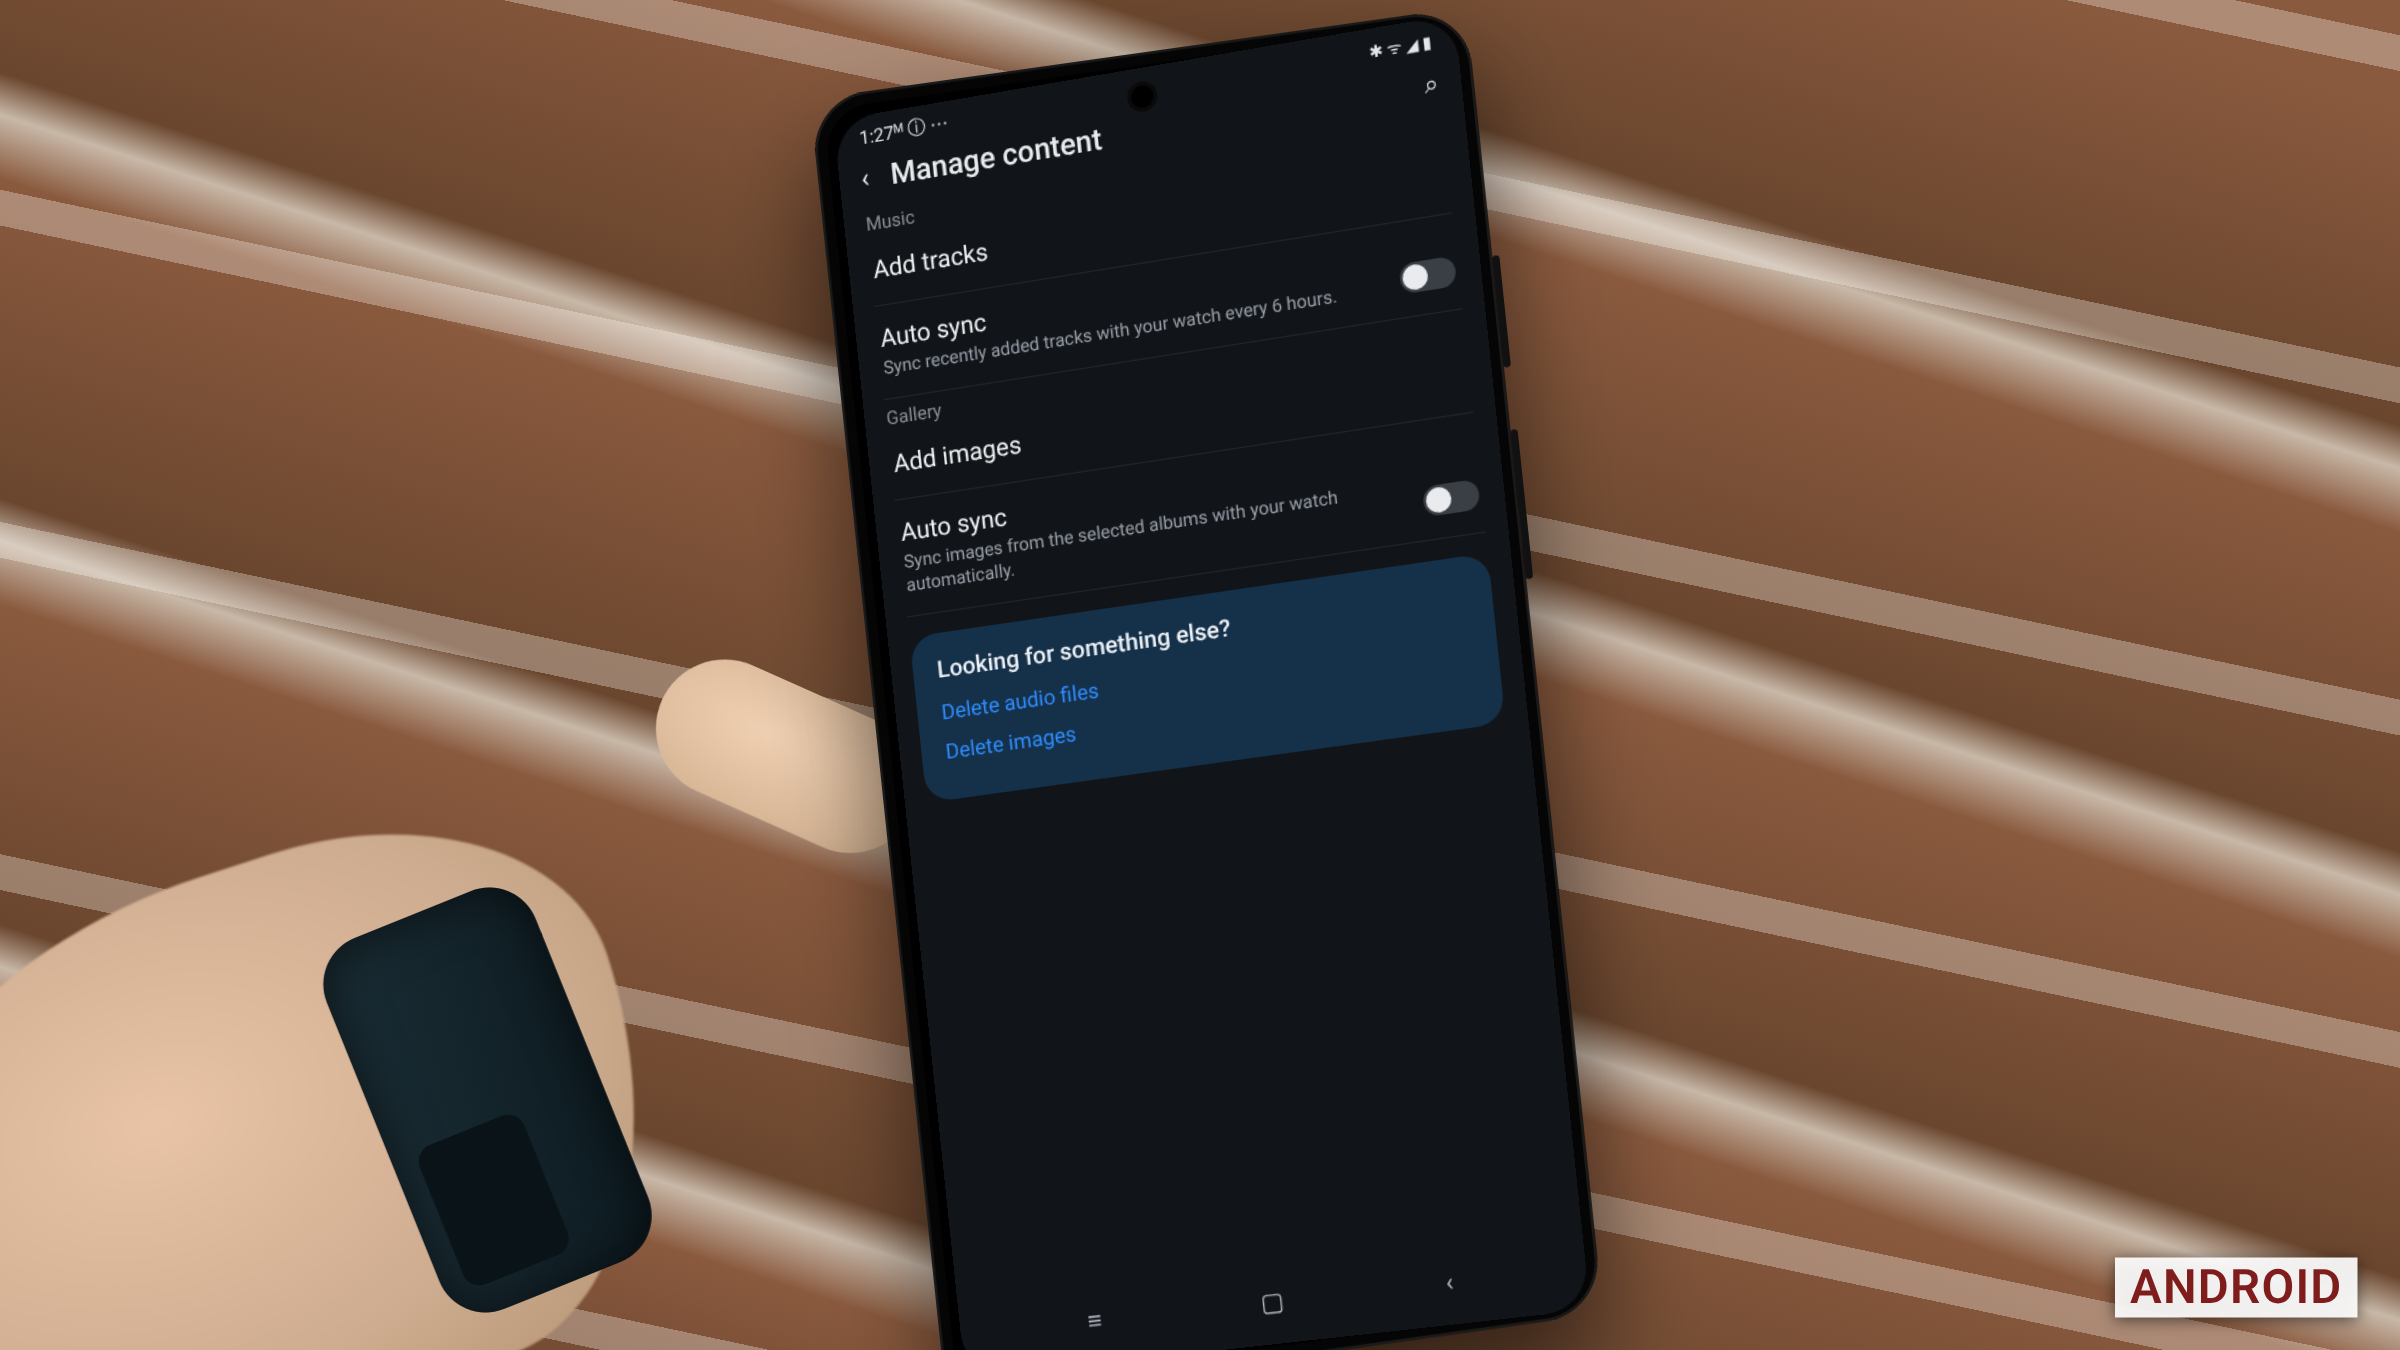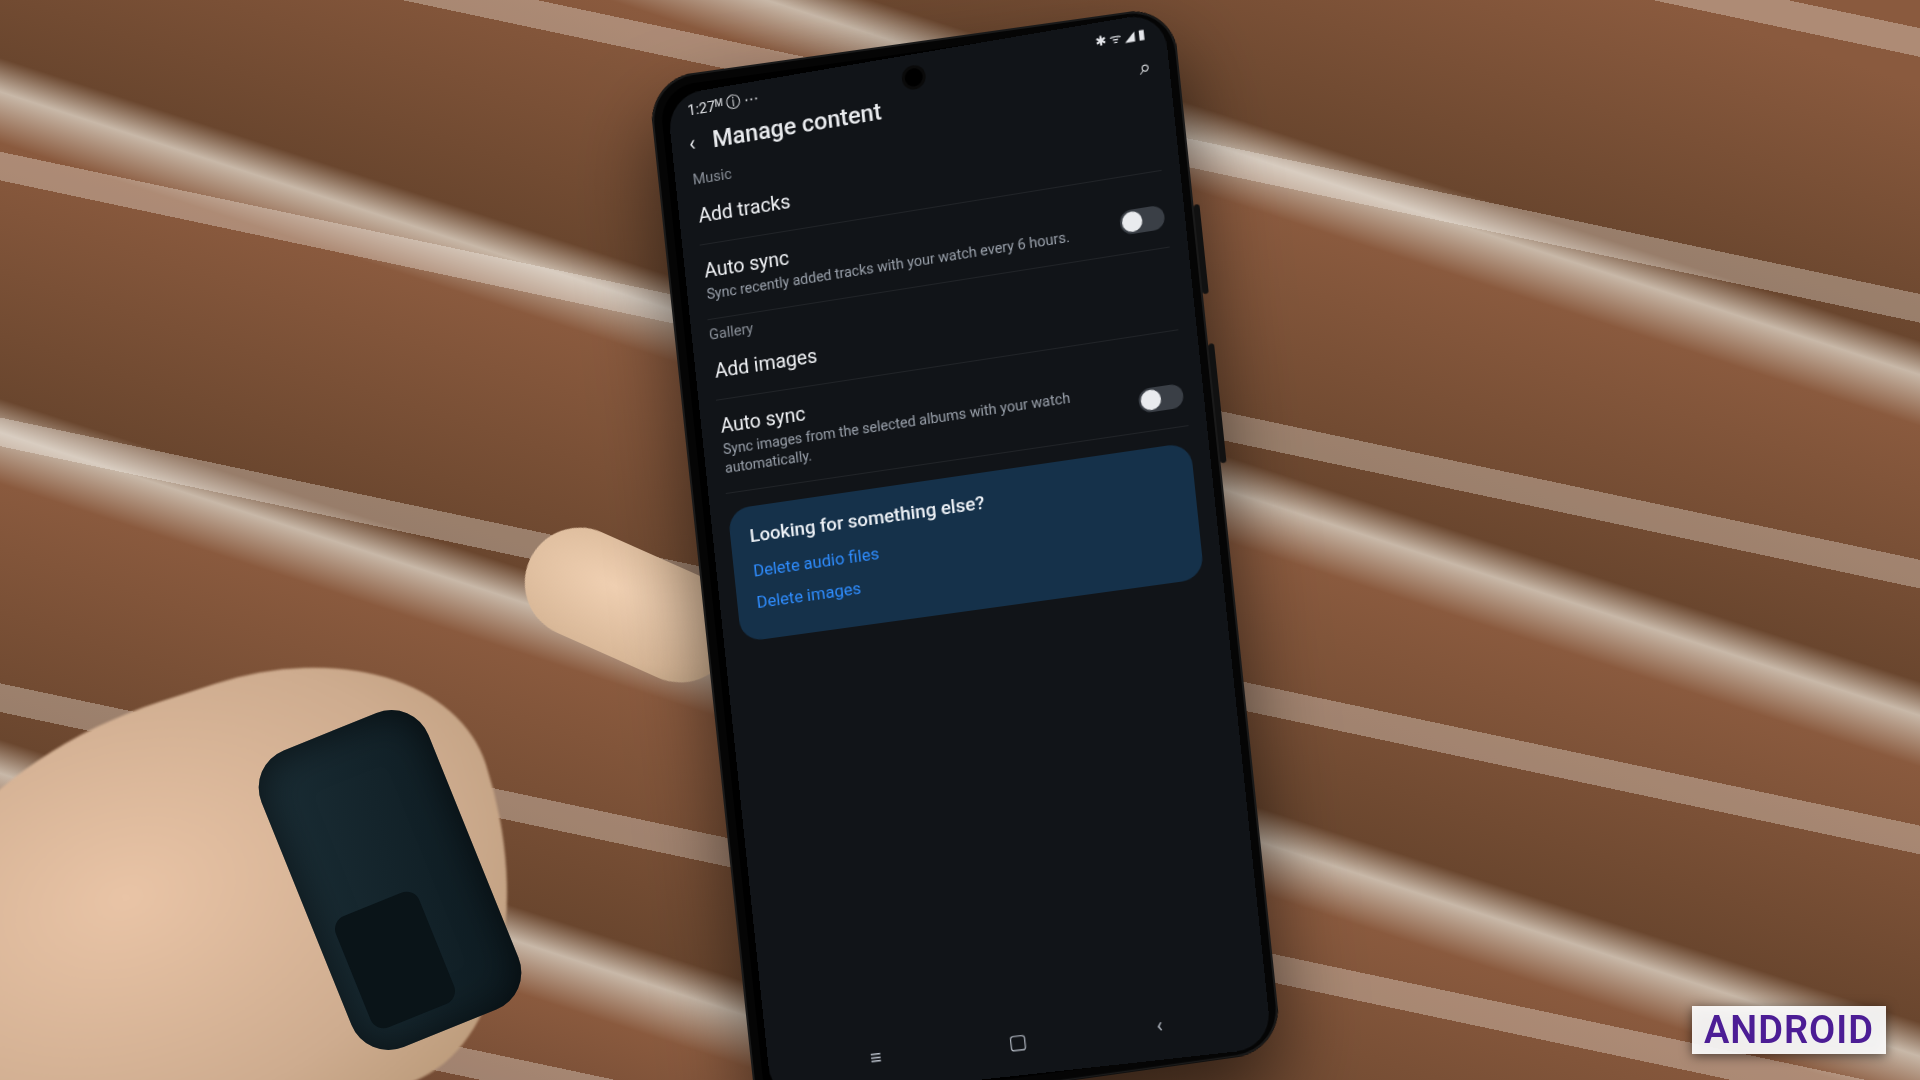--- a/index.html
+++ b/index.html
@@ -39,21 +39,21 @@
 .toggle::after{content:"";position:absolute;top:2px;left:2px;width:20px;height:20px;background:#e9ebee;border-radius:50%}
 
 .card{background:#15314a;border-radius:22px;padding:18px 20px 22px;margin-top:16px}
 .card h3{margin:0 0 8px;font-size:19px;font-weight:500;color:#eef2f7}
 .card a{display:block;color:#2f8dff;font-size:17px;text-decoration:none;padding:6px 0}
 
 .navbar{display:flex;justify-content:space-around;align-items:center;padding:18px 40px 22px;color:#b9bfc9}
 .navbar span{font-size:20px}
 
 .watermark{position:absolute;right:34px;bottom:26px;color:#fff;font-size:40px;font-weight:300;letter-spacing:1px;display:flex;gap:8px;align-items:center;filter:drop-shadow(0 2px 6px rgba(0,0,0,.6))}
-.watermark .box{background:rgba(255,255,255,.92);color:#4c1d95;padding:2px 12px;font-weight:600;font-size:38px}
+.watermark .box{background:rgba(255,255,255,.92);color:#7f1d1d;padding:2px 12px;font-weight:600;font-size:38px}
 </style>
 </head>
 <body>
 
 <div class="scene">
   <div class="slats"></div>
 
   <div class="hand">
     <div class="forearm"></div>
     <div class="watchband"></div>

